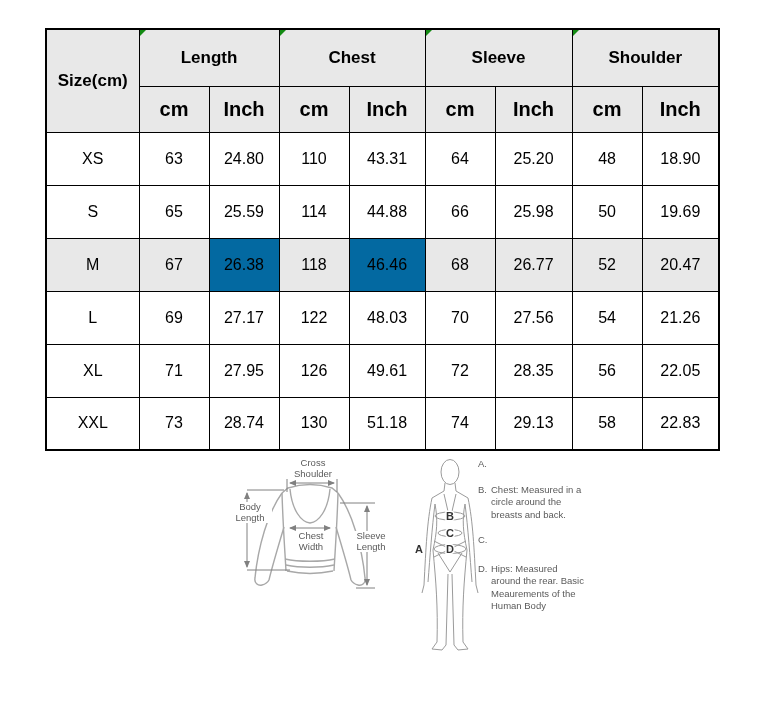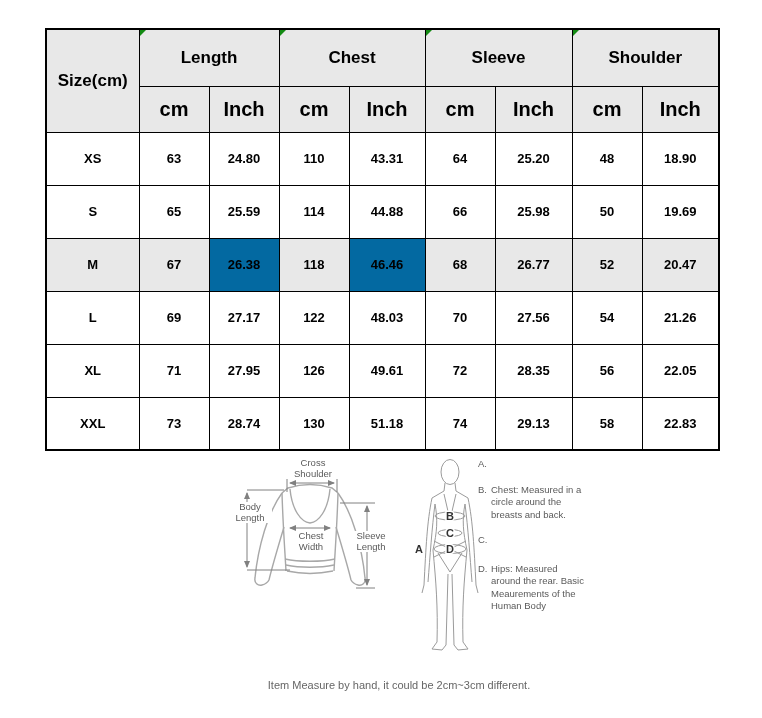--- a/index.html
+++ b/index.html
@@ -16,21 +16,21 @@
   .size-table th,.size-table td{
     border:1px solid #000;text-align:center;vertical-align:middle;
     padding:0;color:#000;overflow:hidden;
   }
   tr.group-row{height:57px;}
   tr.unit-row{height:46px;}
   tr.data-row{height:53px;}
   th.corner{background:#e8e8e8;font-size:17px;font-weight:bold;}
   th.group{background:#e8e8e8;font-size:17px;font-weight:bold;position:relative;margin-left:38px;}
   th.unit{background:#e8e8e8;font-size:20px;font-weight:bold;}
-  td{font-size:13px;font-weight:bold;background:#fff;}
+  td{font-size:16px;font-weight:normal;background:#fff;}
   tr.highlight td{background:#e8e8e8;}
   tr.highlight td:nth-child(3),
   tr.highlight td:nth-child(5){background:#0369a1;}
   .flag{
     position:absolute;top:0;left:0;width:0;height:0;
     border-top:6px solid #138a13;border-right:6px solid transparent;
   }
   
   .diagram{position:absolute;left:0;top:452px;width:762px;height:220px;}
   .garment-wrap{position:absolute;left:228px;top:0;width:210px;height:165px;}
@@ -247,14 +247,13 @@
     </div>
     <div class="instr gap-lg">
       <span class="i-label">C.</span>
     </div>
     <div class="instr">
       <span class="i-label">D.</span>
       <span class="i-text">Hips: Measured around the rear. Basic Meaurements of the Human Body</span>
     </div>
   </div>
 
-  <div class="note">Item Measure by hand, it could be 2cm~3cm different.</div>
 </div>
 
 </body></html>

